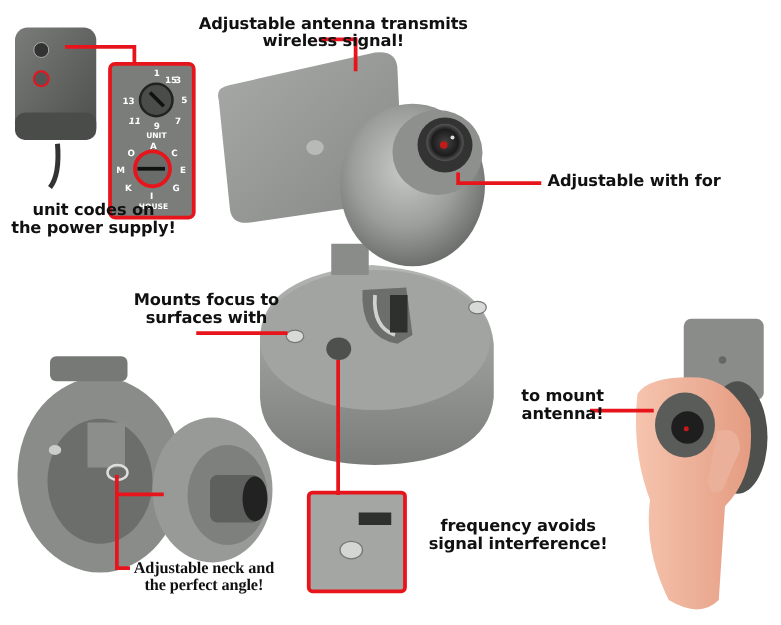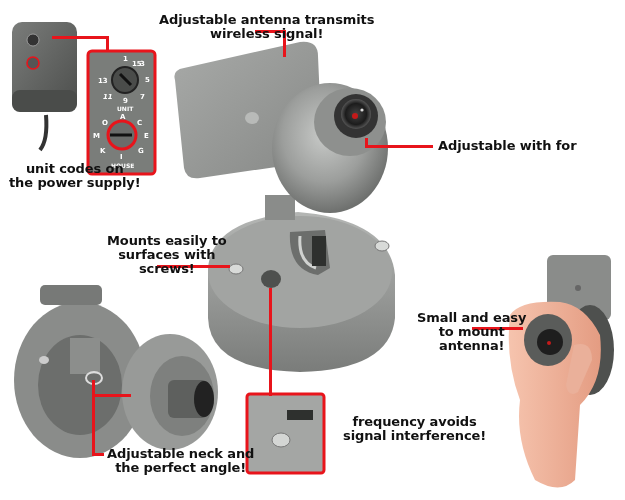--- a/index.html
+++ b/index.html
@@ -168,34 +168,32 @@
   <div class="cap" style="left:438px;top:139px;">
     <div>Adjustable with for</div>
   </div>
 
   <div class="cap" style="left:9px;top:162px;">
     <div>unit codes on</div>
     <div>the power supply!</div>
   </div>
 
   <div class="cap" style="left:107px;top:234px;">
-    <div>Mounts easily to</div>
+    <div>Mounts focus to</div>
     <div>surfaces with</div>
-    <div>screws!</div>
   </div>
 
   <div class="cap" style="left:417px;top:311px;">
-    <div>Small and easy</div>
     <div>to mount</div>
     <div>antenna!</div>
   </div>
 
   <div class="cap" style="left:343px;top:415px;">
     <div>frequency avoids</div>
     <div>signal interference!</div>
   </div>
 
-  <div class="cap" style="left:107px;top:447px;">
+  <div class="cap" style="left:107px;top:447px;font-family:Liberation Serif, serif;">
     <div>Adjustable neck and</div>
     <div>the perfect angle!</div>
   </div>
 
 </div>
 
 </body></html>

